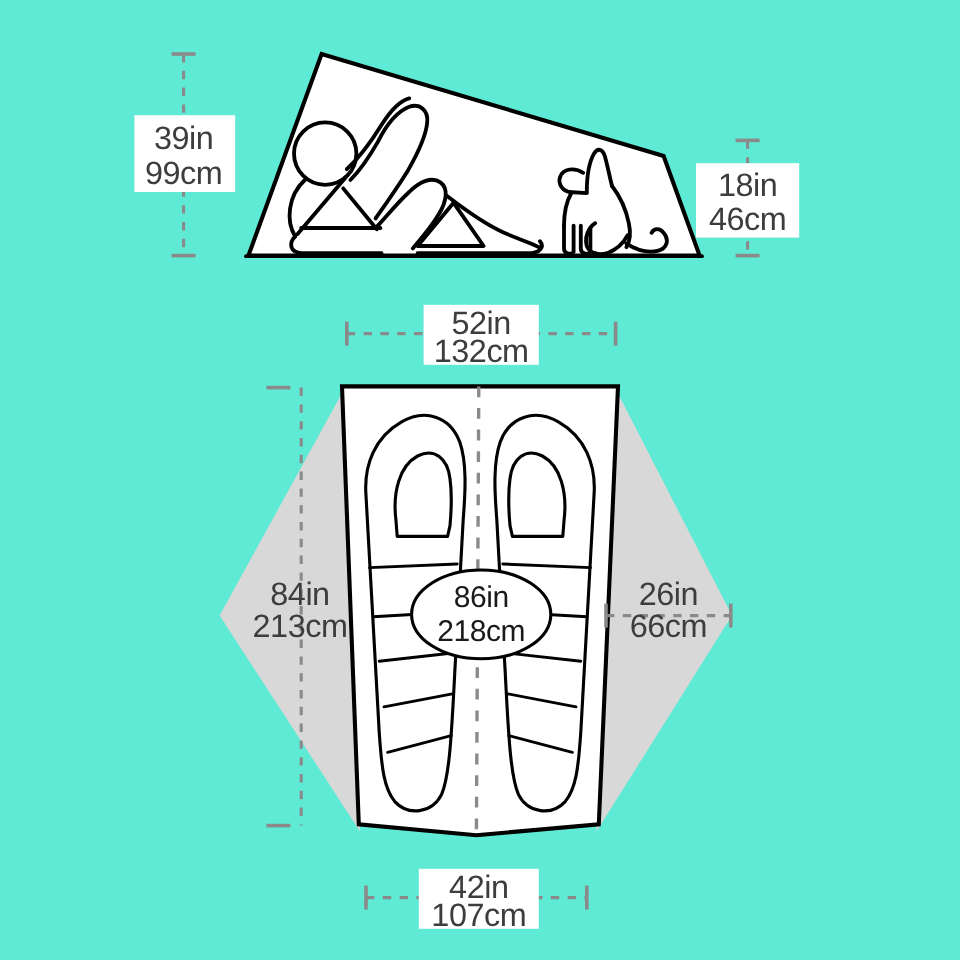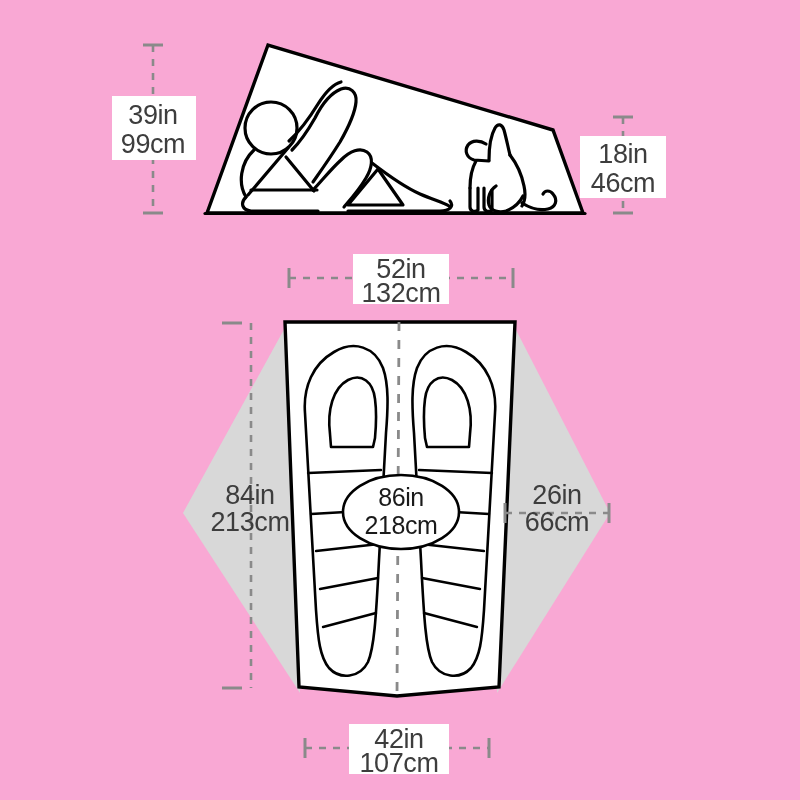--- a/index.html
+++ b/index.html
@@ -10,21 +10,21 @@
   body {
     width: 800px;
     height: 800px;
     font-family: "Liberation Sans", sans-serif;
     overflow: hidden;
   }
   #diagram-root {
     position: relative;
     width: 800px;
     height: 800px;
-    background: #f9a8d4;
+    background: #5eead4;
   }
   svg#tent-diagram {
     display: block;
     width: 800px;
     height: 800px;
   }
   .dim-text {
     font-family: "Liberation Sans", sans-serif;
     font-size: 27px;
     fill: #3d3d3d;

